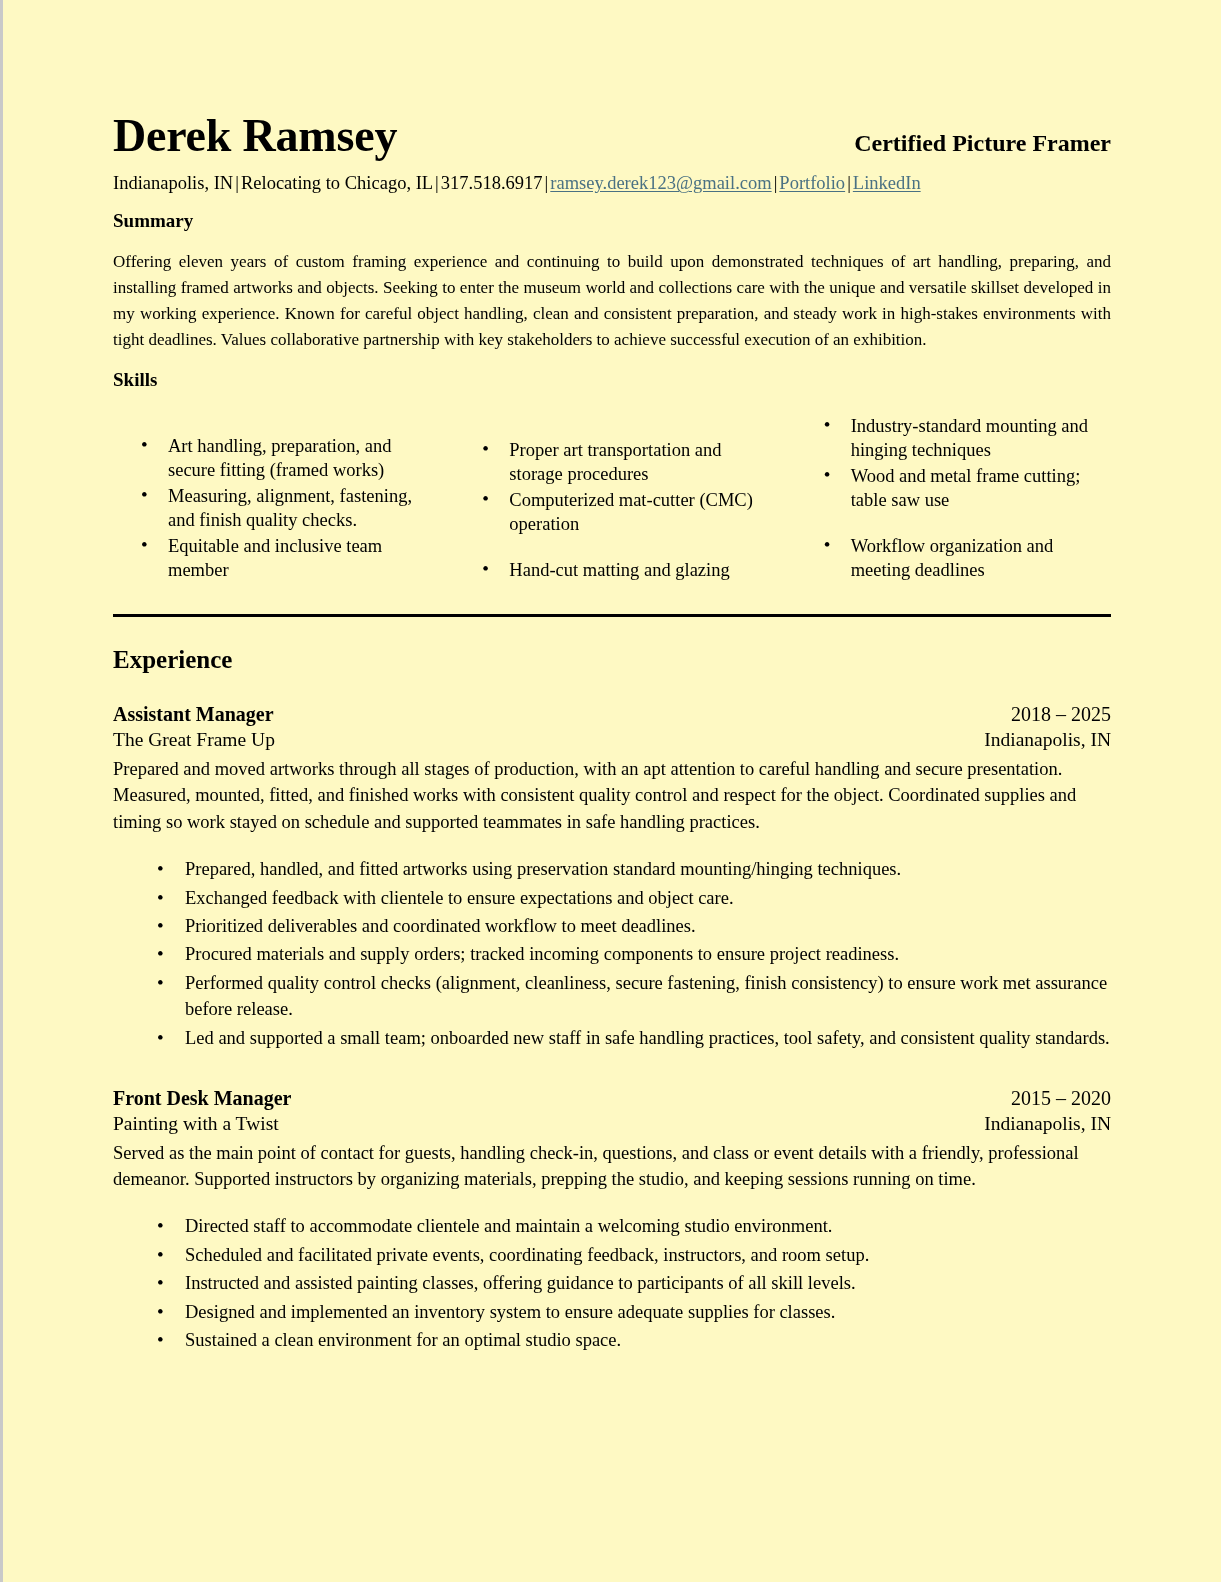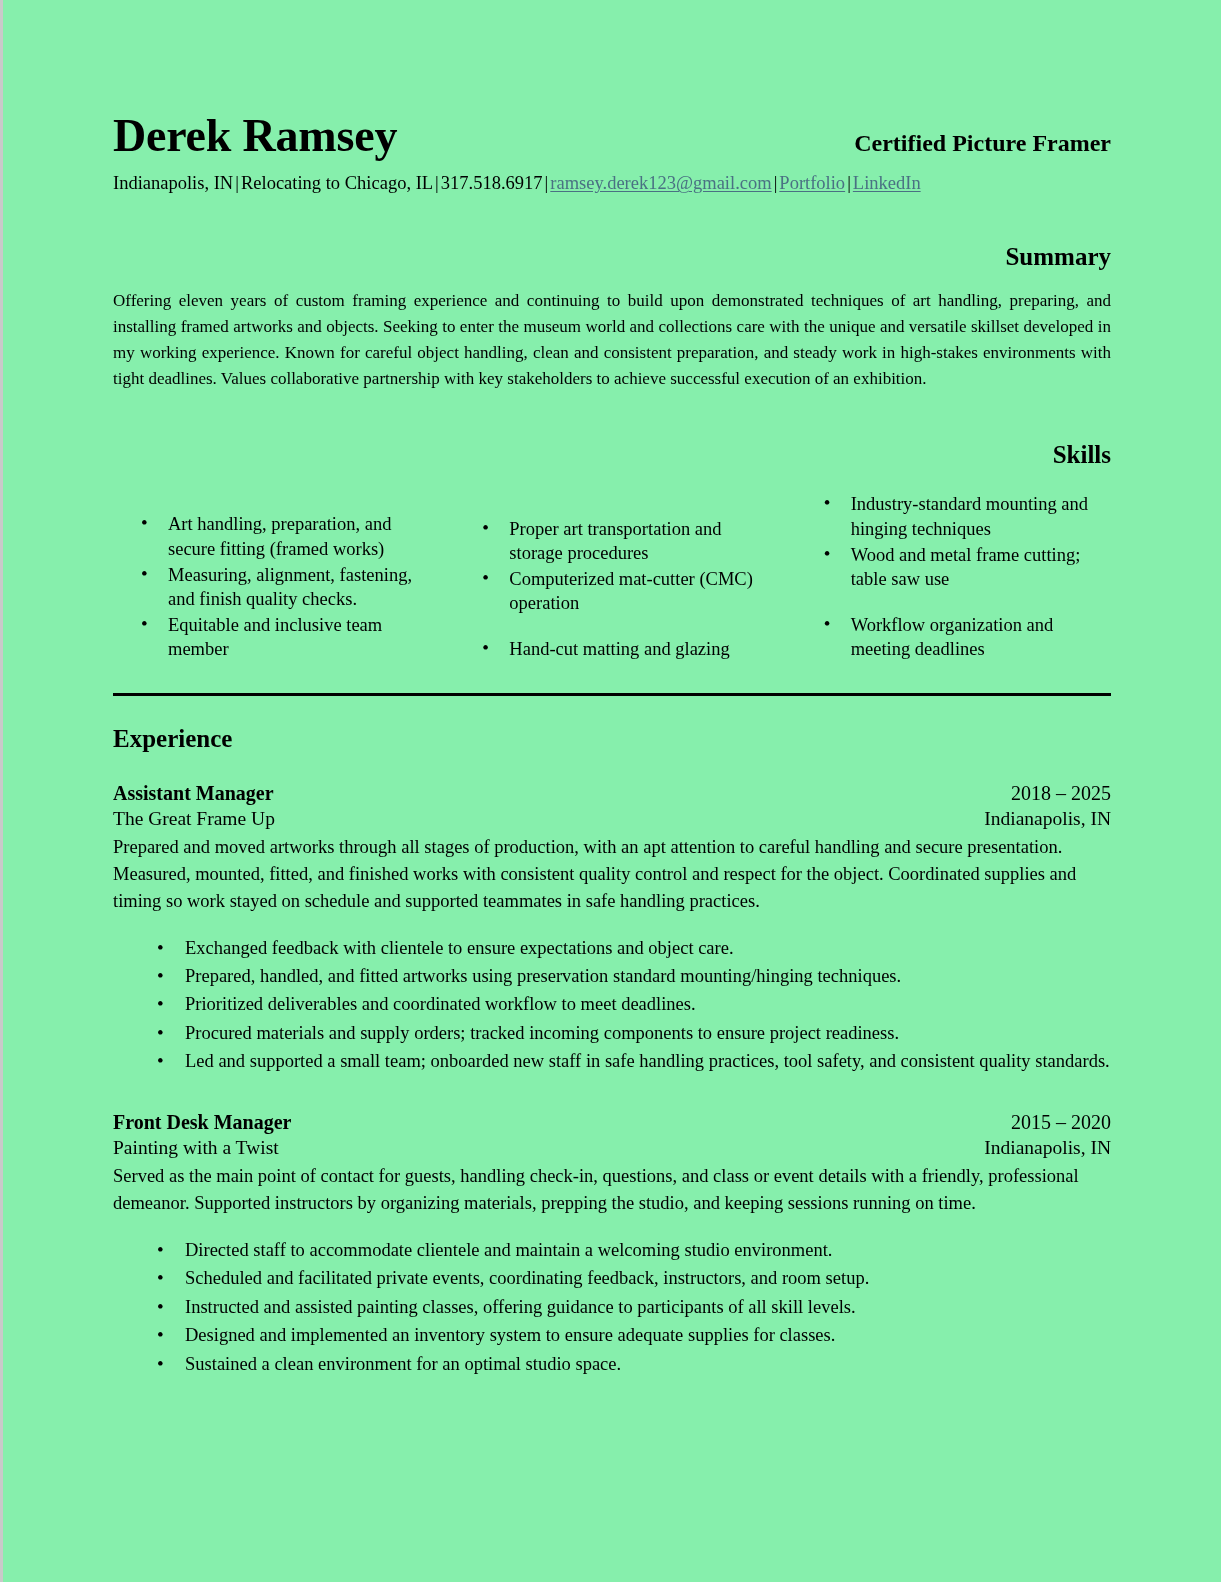--- a/index.html
+++ b/index.html
@@ -11,21 +11,21 @@
     width: 1221px;
     height: 1582px;
     font-family: "Liberation Serif", "DejaVu Serif", serif;
     color: #000000;
     -webkit-font-smoothing: antialiased;
   }
   .page {
     position: relative;
     width: 1221px;
     height: 1582px;
-    background: #86efac;
+    background: #fef9c3;
     box-sizing: border-box;
     border-left: 3px solid #c9c9c9;
     overflow: hidden;
   }
   .content {
     position: absolute;
     left: 110px;
     right: 110px;
     top: 0;
   }
@@ -60,26 +60,25 @@
   .contact-line a,
   .contact-line .link {
     color: #4a7183;
     text-decoration: underline;
     text-underline-offset: 2px;
   }
   .sep { padding: 0 2px; }
 
   
   .section-heading {
-    font-size: 25px;
-    font-weight: bold;
-    margin-top: 48px;
+    font-size: 19px;
+    font-weight: bold;
+    margin-top: 16px;
     margin-bottom: 0;
     line-height: 1.2;
-    text-align: right;
   }
 
   
   .summary-text {
     margin-top: 16px;
     font-size: 17px;
     line-height: 1.53;
     text-align: justify;
     text-justify: inter-word;
   }
@@ -235,24 +234,25 @@
       <div class="job-row">
         <div class="job-role">Assistant Manager</div>
         <div class="job-dates">2018 – 2025</div>
       </div>
       <div class="job-row">
         <div class="job-company">The Great Frame Up</div>
         <div class="job-location">Indianapolis, IN</div>
       </div>
       <div class="job-summary">Prepared and moved artworks through all stages of production, with an apt attention to careful handling and secure presentation. Measured, mounted, fitted, and finished works with consistent quality control and respect for the object. Coordinated supplies and timing so work stayed on schedule and supported teammates in safe handling practices.</div>
       <ul class="job-bullets">
+        <li>Prepared, handled, and fitted artworks using preservation standard mounting/hinging techniques.</li>
         <li>Exchanged feedback with clientele to ensure expectations and object care.</li>
-        <li>Prepared, handled, and fitted artworks using preservation standard mounting/hinging techniques.</li>
         <li>Prioritized deliverables and coordinated workflow to meet deadlines.</li>
         <li>Procured materials and supply orders; tracked incoming components to ensure project readiness.</li>
+        <li>Performed quality control checks (alignment, cleanliness, secure fastening, finish consistency) to ensure work met assurance before release.</li>
         <li>Led and supported a small team; onboarded new staff in safe handling practices, tool safety, and consistent quality standards.</li>
       </ul>
     </div>
 
     <div class="job">
       <div class="job-row">
         <div class="job-role">Front Desk Manager</div>
         <div class="job-dates">2015 – 2020</div>
       </div>
       <div class="job-row">

